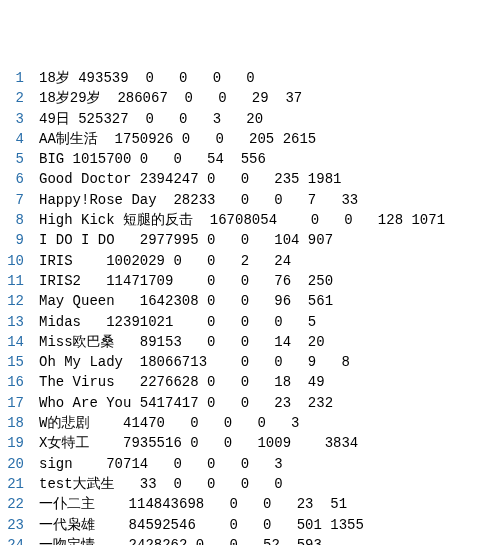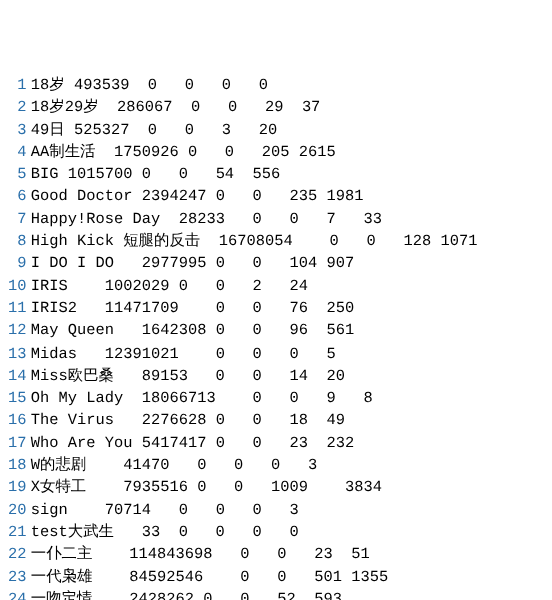--- a/index.html
+++ b/index.html
@@ -21,20 +21,21 @@
   .num {
     color: #2a6faa;
     width: 20px;
     text-align: right;
     flex-shrink: 0;
     user-select: none;
   }
   .txt {
     padding-left: 4px;
     white-space: pre;
+    margin-left: 11px;
   }
 </style>
 </head>
 <body>
 
 
 
 <div id="editor"><div class="line"><span class="num">1</span><span class="txt">18岁 493539  0   0   0   0</span></div><div class="line"><span class="num">2</span><span class="txt">18岁29岁  286067  0   0   29  37</span></div><div class="line"><span class="num">3</span><span class="txt">49日 525327  0   0   3   20</span></div><div class="line"><span class="num">4</span><span class="txt">AA制生活  1750926 0   0   205 2615</span></div><div class="line"><span class="num">5</span><span class="txt">BIG 1015700 0   0   54  556</span></div><div class="line"><span class="num">6</span><span class="txt">Good Doctor 2394247 0   0   235 1981</span></div><div class="line"><span class="num">7</span><span class="txt">Happy!Rose Day  28233   0   0   7   33</span></div><div class="line"><span class="num">8</span><span class="txt">High Kick 短腿的反击  16708054    0   0   128 1071</span></div><div class="line"><span class="num">9</span><span class="txt">I DO I DO   2977995 0   0   104 907</span></div><div class="line"><span class="num">10</span><span class="txt">IRIS    1002029 0   0   2   24</span></div><div class="line"><span class="num">11</span><span class="txt">IRIS2   11471709    0   0   76  250</span></div><div class="line"><span class="num">12</span><span class="txt">May Queen   1642308 0   0   96  561</span></div><div class="line"><span class="num">13</span><span class="txt">Midas   12391021    0   0   0   5</span></div><div class="line"><span class="num">14</span><span class="txt">Miss欧巴桑   89153   0   0   14  20</span></div><div class="line"><span class="num">15</span><span class="txt">Oh My Lady  18066713    0   0   9   8</span></div><div class="line"><span class="num">16</span><span class="txt">The Virus   2276628 0   0   18  49</span></div><div class="line"><span class="num">17</span><span class="txt">Who Are You 5417417 0   0   23  232</span></div><div class="line"><span class="num">18</span><span class="txt">W的悲剧    41470   0   0   0   3</span></div><div class="line"><span class="num">19</span><span class="txt">X女特工    7935516 0   0   1009    3834</span></div><div class="line"><span class="num">20</span><span class="txt">sign    70714   0   0   0   3</span></div><div class="line"><span class="num">21</span><span class="txt">test大武生   33  0   0   0   0</span></div><div class="line"><span class="num">22</span><span class="txt">一仆二主    114843698   0   0   23  51</span></div><div class="line"><span class="num">23</span><span class="txt">一代枭雄    84592546    0   0   501 1355</span></div><div class="line"><span class="num">24</span><span class="txt">一吻定情    2428262 0   0   52  593</span></div></div>
 
 

